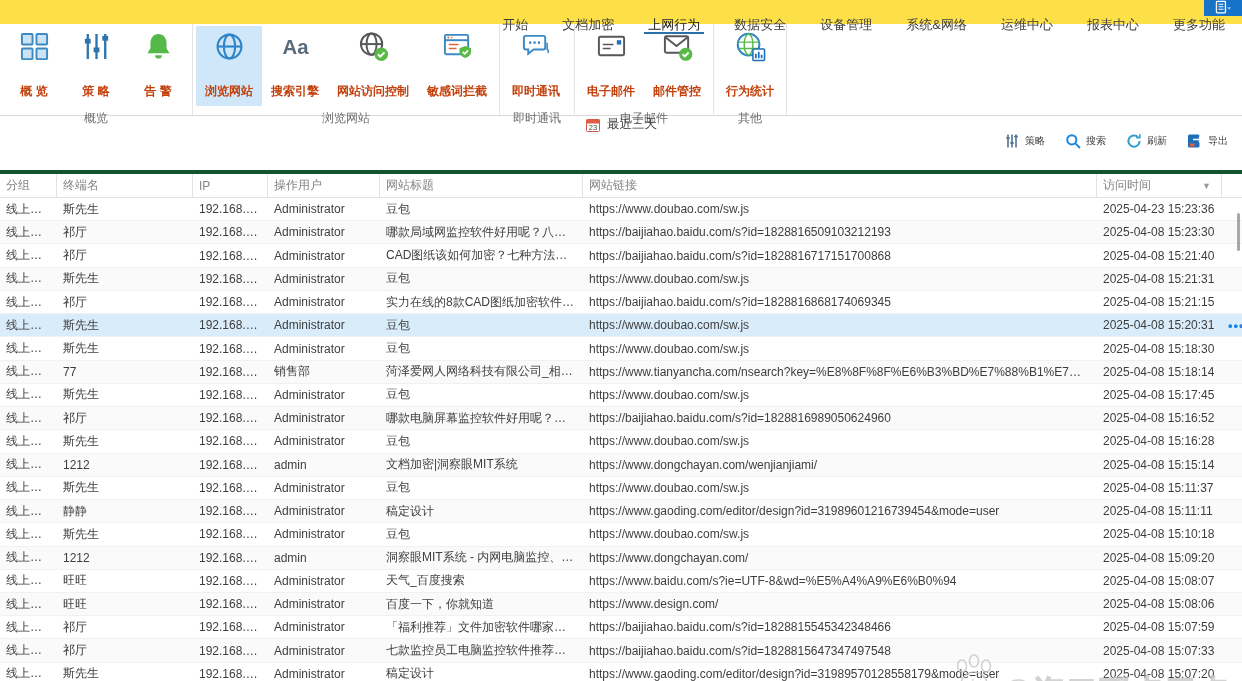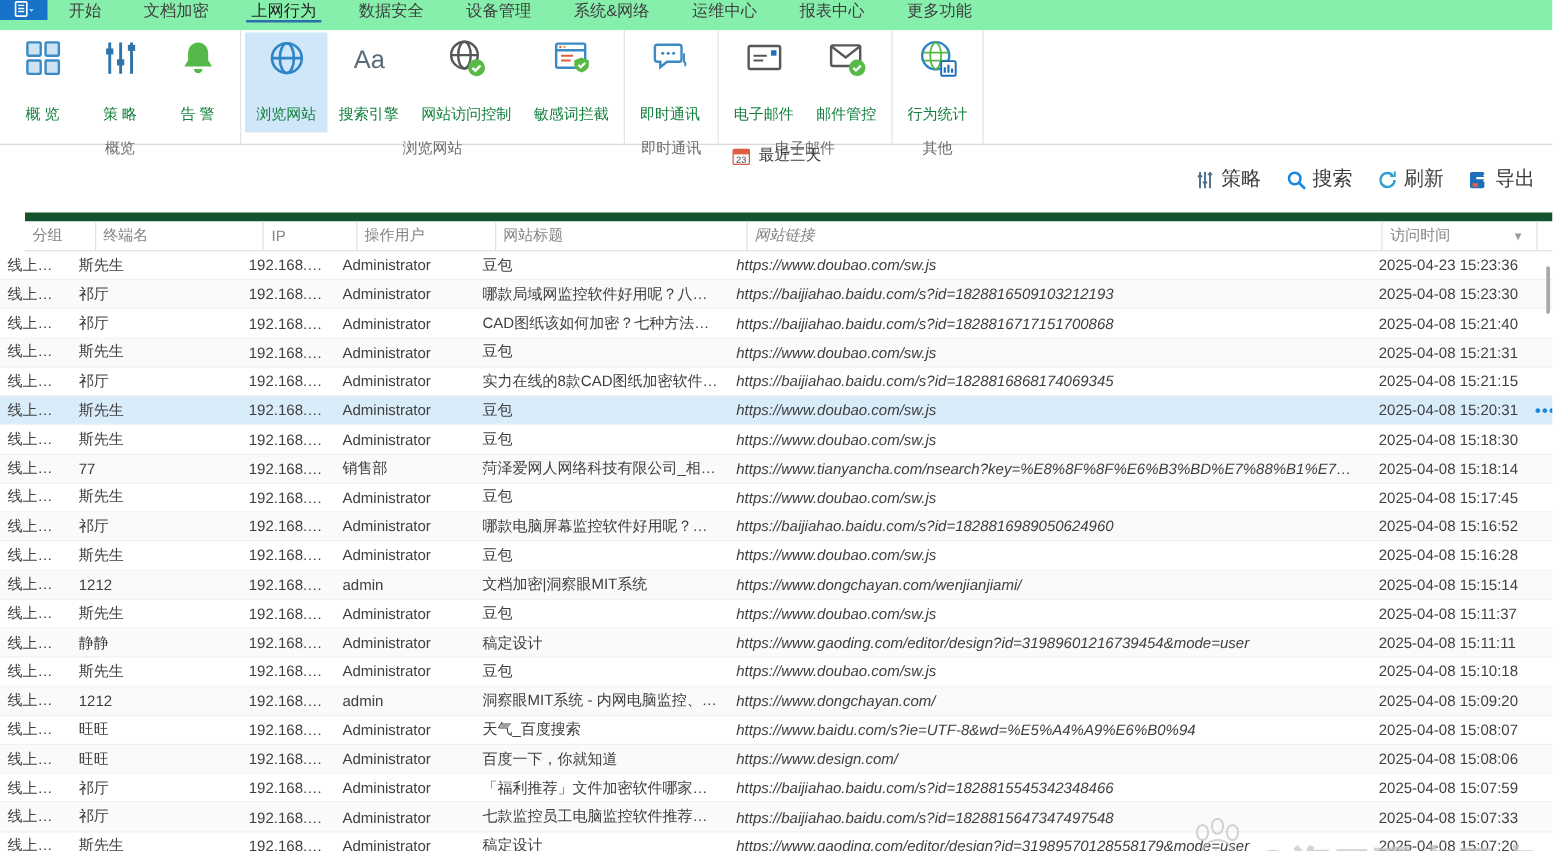--- a/index.html
+++ b/index.html
@@ -1,57 +1,57 @@
 <!DOCTYPE html>
 <html><head>
 <meta charset="utf-8">
 <style>
   html,body{margin:0;padding:0;}
   body{width:1242px;height:681px;overflow:hidden;background:#fff;
        font-family:"Liberation Sans","DejaVu Sans",sans-serif;position:relative;}
   
-  .tabbar{display:flex;height:24px;align-items:flex-start;background:#86efac;}
+  .tabbar{display:flex;height:24px;align-items:flex-end;background:#fde047;flex-direction:column;}
   .app-btn{width:38px;background:#1673c7;display:flex;align-items:center;justify-content:center;cursor:pointer;}
   .tab{padding:0 17px;display:flex;align-items:center;font-size:13px;color:#3f3f3f;position:relative;cursor:pointer;}
   .tab.active{color:#1c1c1c;}
   .tab.active::after{content:"";position:absolute;left:13px;right:13px;bottom:0;height:2px;background:#2a6fae;}
   
   .ribbon{display:flex;height:91px;border-bottom:1px solid #d9d9d9;background:#fff;align-items:stretch;}
   .rgroup{display:flex;flex-direction:column;border-right:1px solid #e4e4e4;padding:0 3px;}
   .rgroup-items{display:flex;flex:1;align-items:flex-start;padding-top:2px;}
   .ritem{display:flex;flex-direction:column;align-items:center;gap:5px;padding:5px 9px 6px;min-width:44px;
-         font-size:12px;color:#15803d;cursor:pointer;border-radius:1px;}
+         font-size:12px;color:#c2410c;cursor:pointer;border-radius:1px;font-weight:bold;}
   .ritem.selected{background:#cfe7f8;}
   .ritem .icn{width:31px;height:31px;display:block;}
   .icn svg{width:100%;height:100%;display:block;}
   .rlabel{white-space:nowrap;margin-top:16px;}
   .rgroup-label{text-align:center;font-size:12px;color:#6c6c6c;padding:4px 10px 7px;}
   
   .toolbar{height:54px;display:flex;align-items:center;padding:0 14px;box-sizing:border-box;flex-direction:column;}
   .filter{display:flex;align-items:center;gap:6px;font-size:12.5px;color:#3c3c3c;cursor:pointer;}
   .filter .icn,.tbtn .icn{width:16px;height:16px;}
   .tactions{margin-left:auto;display:flex;gap:20px;}
-  .tbtn{display:flex;align-items:center;gap:5px;font-size:16px;color:#3c3c3c;cursor:pointer;}
+  .tbtn{display:flex;align-items:center;gap:5px;font-size:10px;color:#3c3c3c;cursor:pointer;}
   
-  .thead{display:flex;height:23px;border-top:7px solid #14532d;border-bottom:1px solid #e1e1e1;align-items:stretch;margin-left:20px;}
+  .thead{display:flex;height:23px;border-top:4px solid #14532d;border-bottom:1px solid #e1e1e1;align-items:stretch;}
   .th{display:flex;align-items:center;font-size:12px;color:#848484;padding:0 6px;
       border-right:1px solid #e3e3e3;box-sizing:border-box;cursor:pointer;overflow:hidden;white-space:nowrap;}
   .th .caret{margin-left:auto;font-size:9px;color:#9a9a9a;padding-right:4px;}
   .tbody{position:relative;}
   .tr{display:flex;height:23.24px;align-items:center;border-bottom:1px solid #f1f1f1;cursor:pointer;box-sizing:border-box;}
   .tr:nth-child(even){background:#fafafa;}
   .tr.selected{background:#d9ecfa;}
   .td{font-size:12px;color:#3e3e3e;padding:0 6px;white-space:nowrap;overflow:hidden;
       text-overflow:ellipsis;box-sizing:border-box;}
   .c-group{width:57px;}
   .c-term{width:136px;}
   .c-ip{width:75px;}
   .c-user{width:112px;}
   .c-title{width:203px;}
-  .c-url{width:514px;font-style:italic;}
+  .c-url{width:514px;}
   .c-time{width:125px;}
   .c-act{flex:1;display:flex;align-items:center;justify-content:flex-start;border-right:none;}
   .dots{color:#1787e0;font-size:13px;letter-spacing:1px;font-weight:bold;line-height:1;cursor:pointer;}
   
   .vscroll{position:absolute;right:2px;top:213px;width:3px;height:38px;background:#a8a8a8;border-radius:2px;cursor:pointer;}
   
   .watermark{position:absolute;right:10px;top:636px;display:flex;align-items:center;gap:4px;pointer-events:none;opacity:.75;}
   .watermark .paw{width:46px;height:46px;}
   .wm-text{font-size:31px;font-weight:bold;letter-spacing:2px;color:rgba(255,255,255,0.55);margin-top:35px;
            -webkit-text-stroke:1.3px #c4c4c4;}

